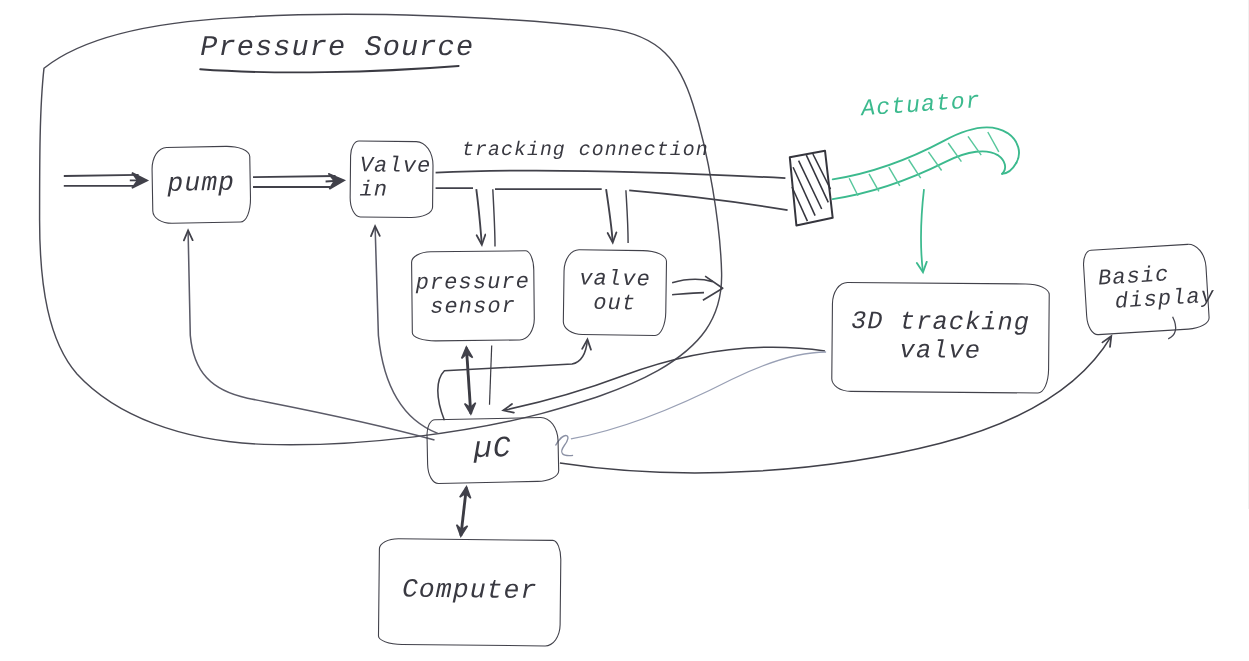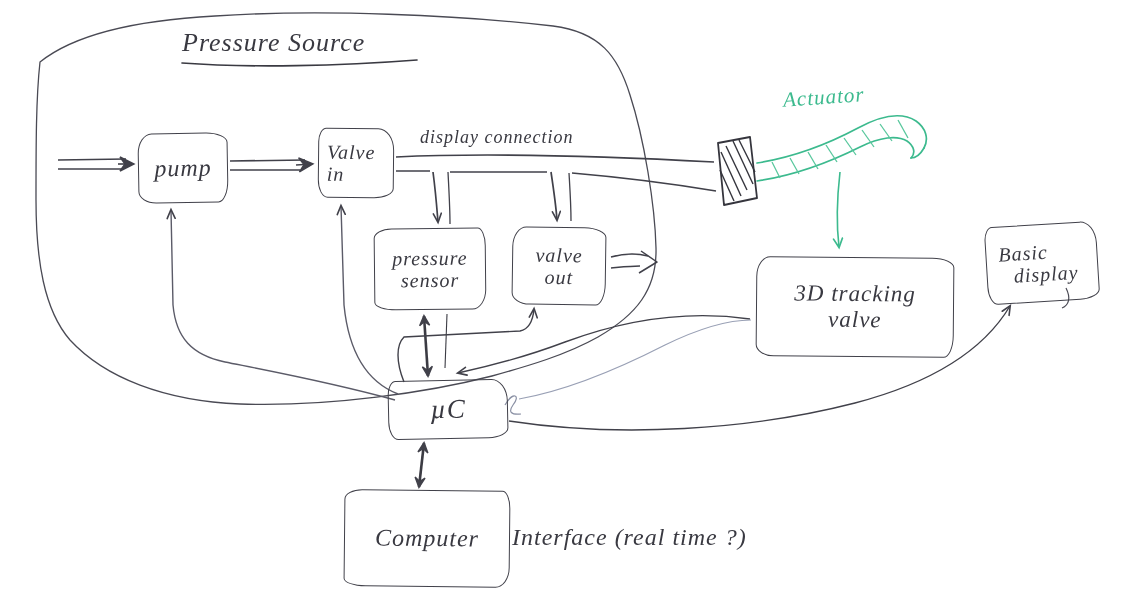--- a/index.html
+++ b/index.html
@@ -1,19 +1,19 @@
 <!DOCTYPE html>
 <html><head>
 <meta charset="utf-8">
 <style>
   html,body{margin:0;padding:0;background:#e8e8e8;}
   #canvas{
     position:relative;width:1135px;height:601px;background:#ffffff;
     overflow:hidden;
-    font-family:Liberation Serif, serif;
+    font-family:Liberation Mono, monospace;
     color:#3a3a42;
   }
   #strokes{position:absolute;left:0;top:0;width:1135px;height:601px;}
   .node{
     position:absolute;
     border:1.6px solid #41414a;
     background:transparent;
     display:flex;flex-direction:column;align-items:center;justify-content:center;
     text-align:center;line-height:1.12;
     font-style:italic;letter-spacing:1px;color:#393941;
@@ -155,19 +155,18 @@
   <div class="node sketch1" style="left:756px;top:257px;width:196px;height:98px;font-size:23px;transform:rotate(0.5deg);">
     <span>3D  tracking</span>
     <span>valve</span>
   </div>
 
   <div class="node sketch2" style="left:986px;top:224px;width:112px;height:78px;font-size:20px;transform:rotate(-3.5deg);align-items:flex-start;padding-left:12px;box-sizing:border-box;">
     <span>Basic</span>
     <span style="margin-left:14px;">display</span>
   </div>
 
-  <div class="freelabel" style="left:420px;top:127px;font-size:18px;">display connection</div>
+  <div class="freelabel" style="left:420px;top:127px;font-size:18px;">tracking connection</div>
 
   <div class="freelabel green" style="left:783px;top:85px;font-size:21px;transform:rotate(-4deg);">Actuator</div>
 
-  <div class="freelabel" style="left:512px;top:524px;font-size:24px;">Interface  (real time ?)</div>
 
 </div>
 
 </body></html>

